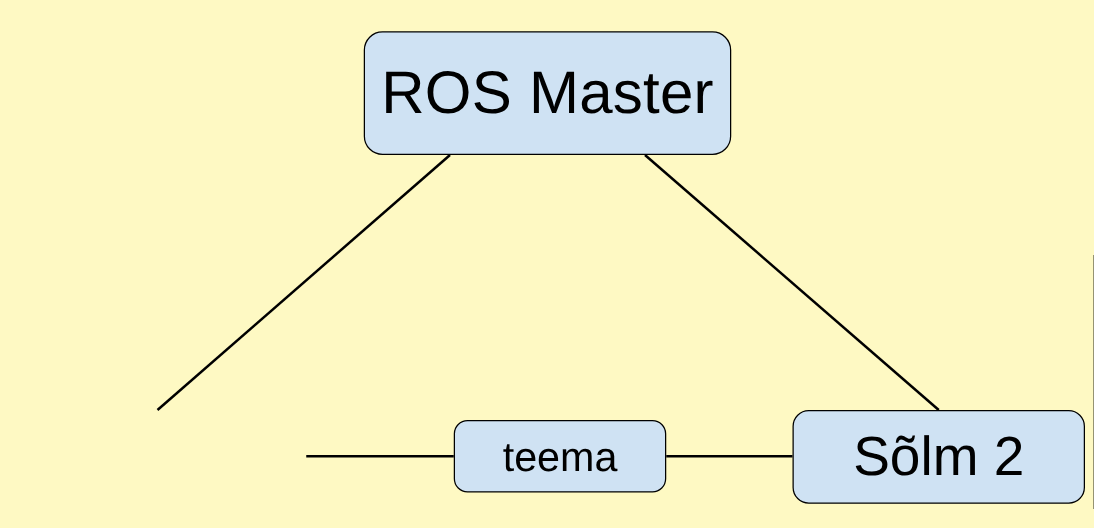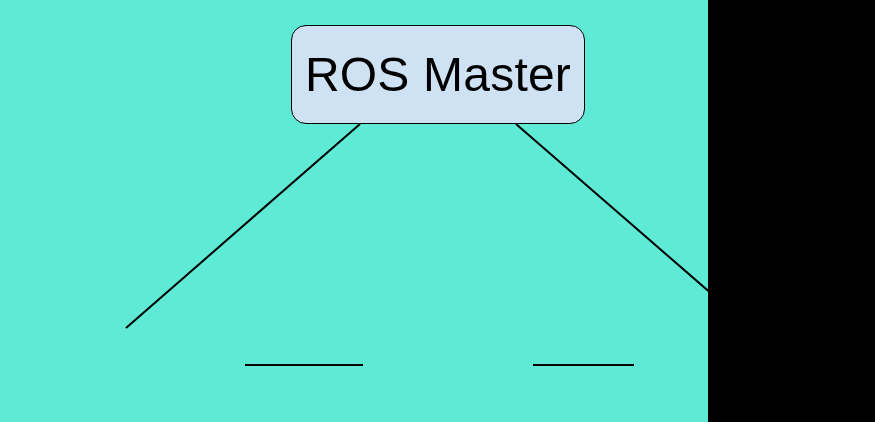--- a/index.html
+++ b/index.html
@@ -3,23 +3,23 @@
 <meta charset="utf-8">
 <style>
   html, body {
     margin: 0;
     padding: 0;
     background: #000000;
   }
 
   #canvas {
     position: relative;
-    width: 708px;
+    width: 875px;
     height: 422px;
-    background: #5eead4;
+    background: #fef9c3;
     overflow: hidden;
     font-family: "Liberation Sans", sans-serif;
   }
 
   
   #connectors {
     position: absolute;
     left: 0;
     top: 0;
     width: 875px;
@@ -108,15 +108,21 @@
       <line x1="245" y1="365" x2="363" y2="365"></line>
       <line x1="533" y1="365" x2="634" y2="365"></line>
     </g>
   </svg>
 
   <div class="node" id="node-ros-master">
     <span class="node-label">ROS Master</span>
   </div>
 
 
+  <div class="node" id="node-teema">
+    <span class="node-label">teema</span>
+  </div>
 
+  <div class="node" id="node-solm-2">
+    <span class="node-label">Sõlm 2</span>
+  </div>
 
 </div>
 
 </body></html>

